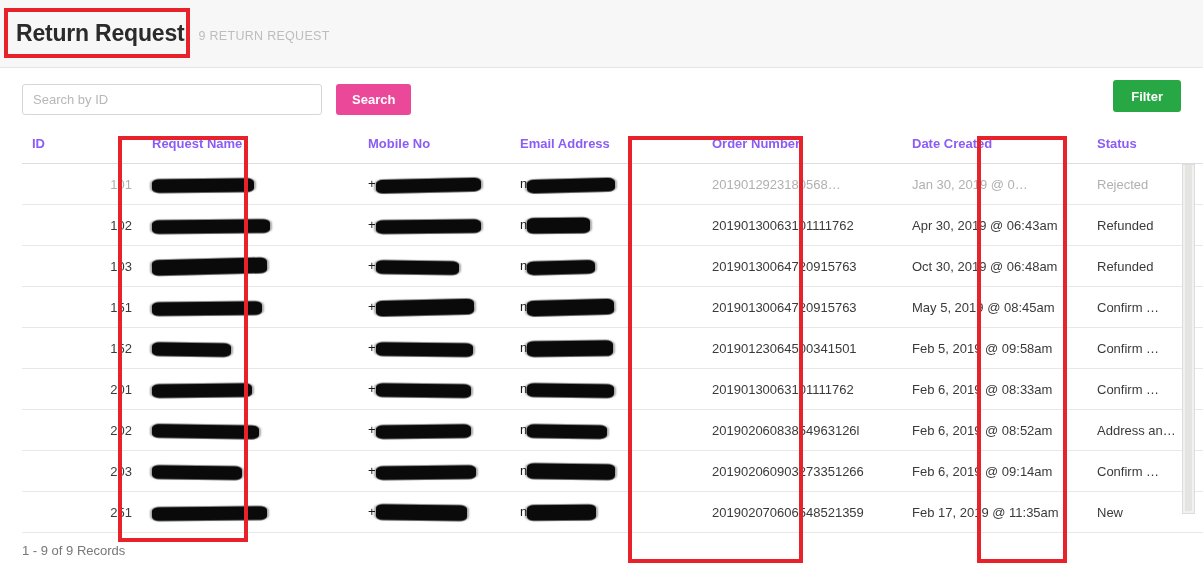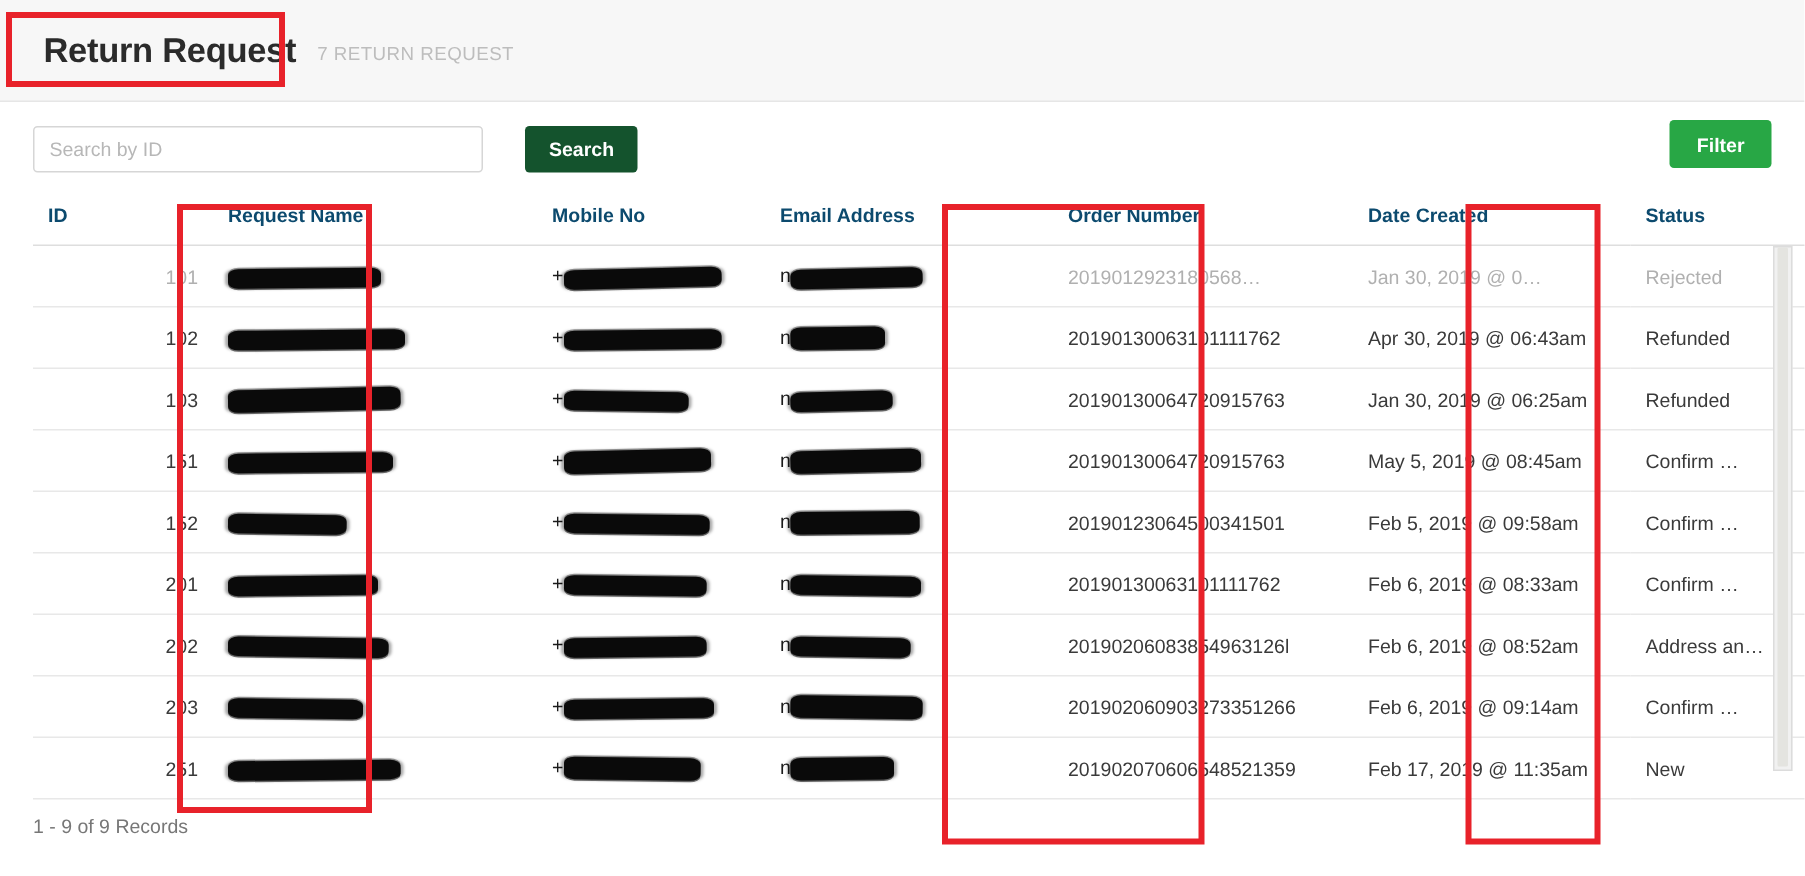--- a/index.html
+++ b/index.html
@@ -16,21 +16,21 @@
     overflow: hidden;
   }
 
   
   .page-header {
     height: 68px;
     background: #f7f7f7;
     border-bottom: 1px solid #e6e6e6;
     display: flex;
     align-items: center;
-    padding-left: 29px;
+    padding-left: 16px;
     box-sizing: border-box;
   }
   .page-title {
     font-size: 23px;
     font-weight: bold;
     color: #2b2b2b;
     letter-spacing: -0.2px;
     margin: 0 14px 0 0;
     white-space: nowrap;
   }
@@ -70,24 +70,24 @@
     border-radius: 3px;
     color: #fff;
     font-family: "Liberation Sans", sans-serif;
     font-size: 13px;
     font-weight: bold;
     cursor: pointer;
     line-height: 1;
     margin-left: 35px;
   }
   .btn-search {
-    background: #14532d;
+    background: #ec4899;
     height: 31px;
     padding: 0 16px;
-    margin-left: 28px;
+    margin-left: 14px;
     text-align: right;
   }
   .btn-filter {
     background: #28a745;
     position: absolute;
     right: 22px;
     top: 12px;
     height: 32px;
     padding: 0 18px;
   }
@@ -100,21 +100,21 @@
   table.grid {
     width: 1135px;
     border-collapse: collapse;
     table-layout: fixed;
     font-size: 13px;
   }
   table.grid th {
     text-align: left;
     font-size: 13px;
     font-weight: bold;
-    color: #0c4a6e;
+    color: #8b5cf6;
     padding: 6px 10px 12px 10px;
     border-bottom: 1px solid #dedede;
     white-space: nowrap;
   }
   table.grid td {
     padding: 0 10px;
     height: 40px;
     border-bottom: 1px solid #e8e8e8;
     color: #3a3a3a;
     white-space: nowrap;
@@ -188,21 +188,21 @@
     box-sizing: border-box;
     pointer-events: none;
     z-index: 5;
   }
 </style>
 </head>
 <body>
 
 <div class="page-header">
   <h1 class="page-title">Return Request</h1>
-  <span class="page-subtitle">7 RETURN REQUEST</span>
+  <span class="page-subtitle">9 RETURN REQUEST</span>
 </div>
 
 <div class="toolbar">
   <input class="search-input" type="text" placeholder="Search by ID" style="">
   <button class="btn btn-search">Search</button>
   <button class="btn btn-filter">Filter</button>
 </div>
 
 <div class="table-wrap">
   <table class="grid">
@@ -238,21 +238,21 @@
           <td class="c-date">Apr 30, 2019 @ 06:43am</td>
           <td class="c-status">Refunded</td>
           <td class="c-total">AED12.00</td>
         </tr>
         <tr>
           <td class="c-id">103</td>
           <td class="c-name"><span class="redact tilt-b tall" style="width: 115px;"></span></td>
           <td class="c-mobile"><span class="edge-txt">+</span><span class="redact tilt-a" style="width: 83px;"></span></td>
           <td class="c-email"><span class="edge-txt">n</span><span class="redact tilt-b" style="width: 68px;"></span></td>
           <td class="c-order">20190130064720915763</td>
-          <td class="c-date">Jan 30, 2019 @ 06:25am</td>
+          <td class="c-date">Oct 30, 2019 @ 06:48am</td>
           <td class="c-status">Refunded</td>
           <td class="c-total">AED429…</td>
         </tr>
         <tr>
           <td class="c-id">151</td>
           <td class="c-name"><span class="redact " style="width: 110px;"></span></td>
           <td class="c-mobile"><span class="edge-txt">+</span><span class="redact tilt-b tall" style="width: 98px;"></span></td>
           <td class="c-email"><span class="edge-txt">n</span><span class="redact tilt-b tall" style="width: 87px;"></span></td>
           <td class="c-order">20190130064720915763</td>
           <td class="c-date">May 5, 2019 @ 08:45am</td>

